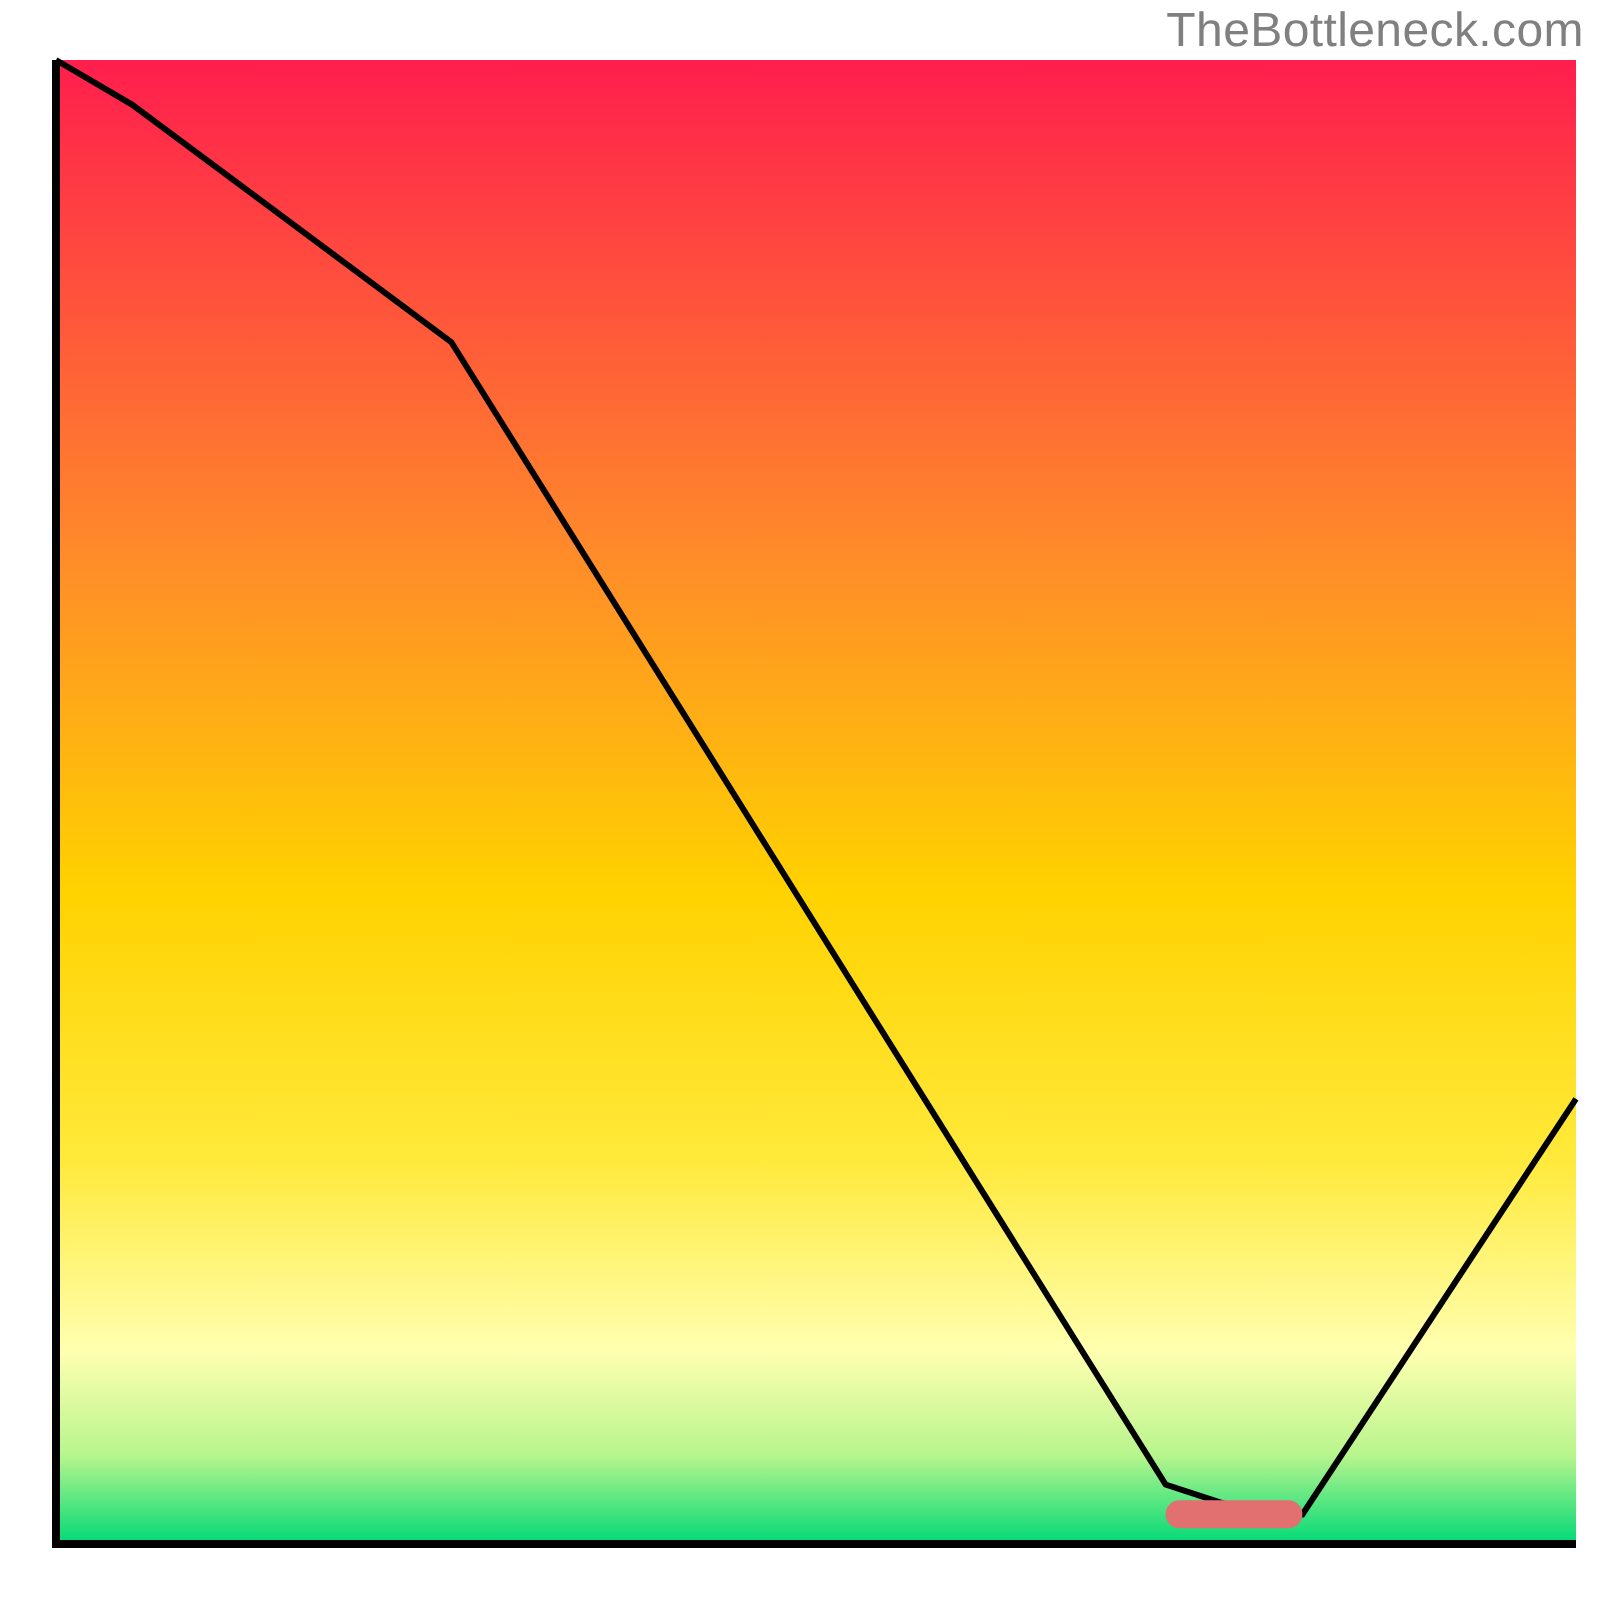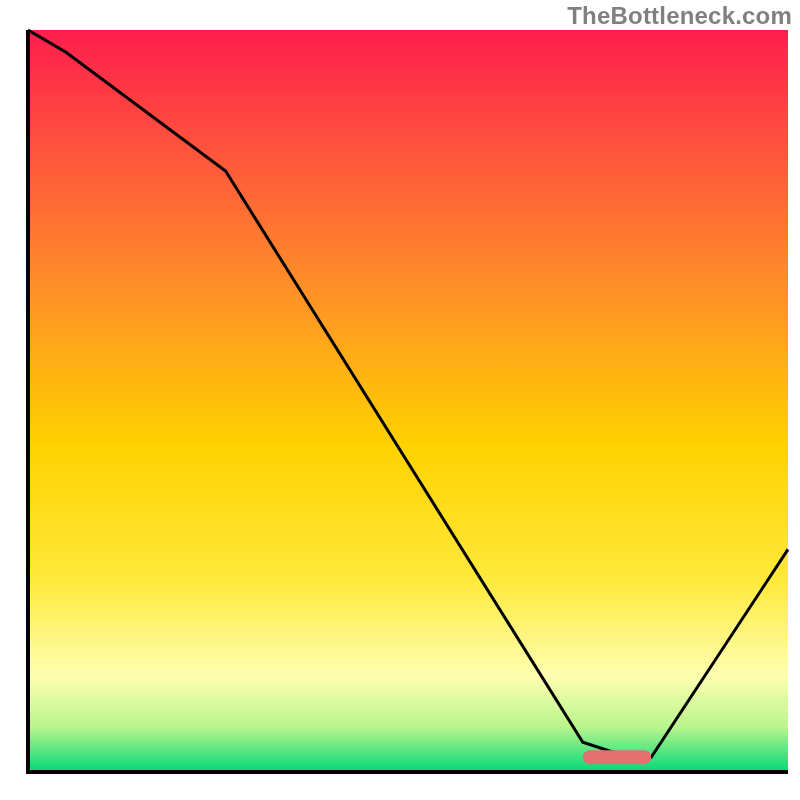--- a/index.html
+++ b/index.html
@@ -15,21 +15,21 @@
     position: relative;
     width: 800px;
     height: 800px;
   }
   .watermark {
     position: absolute;
     top: 2px;
     right: 8px;
     font-size: 24px;
     color: #808080;
-    font-weight: bold;
+    font-weight: normal;
     letter-spacing: 0.2px;
     z-index: 10;
   }
   svg.chart {
     position: absolute;
     top: 0;
     left: 0;
   }
 </style>
 </head>

